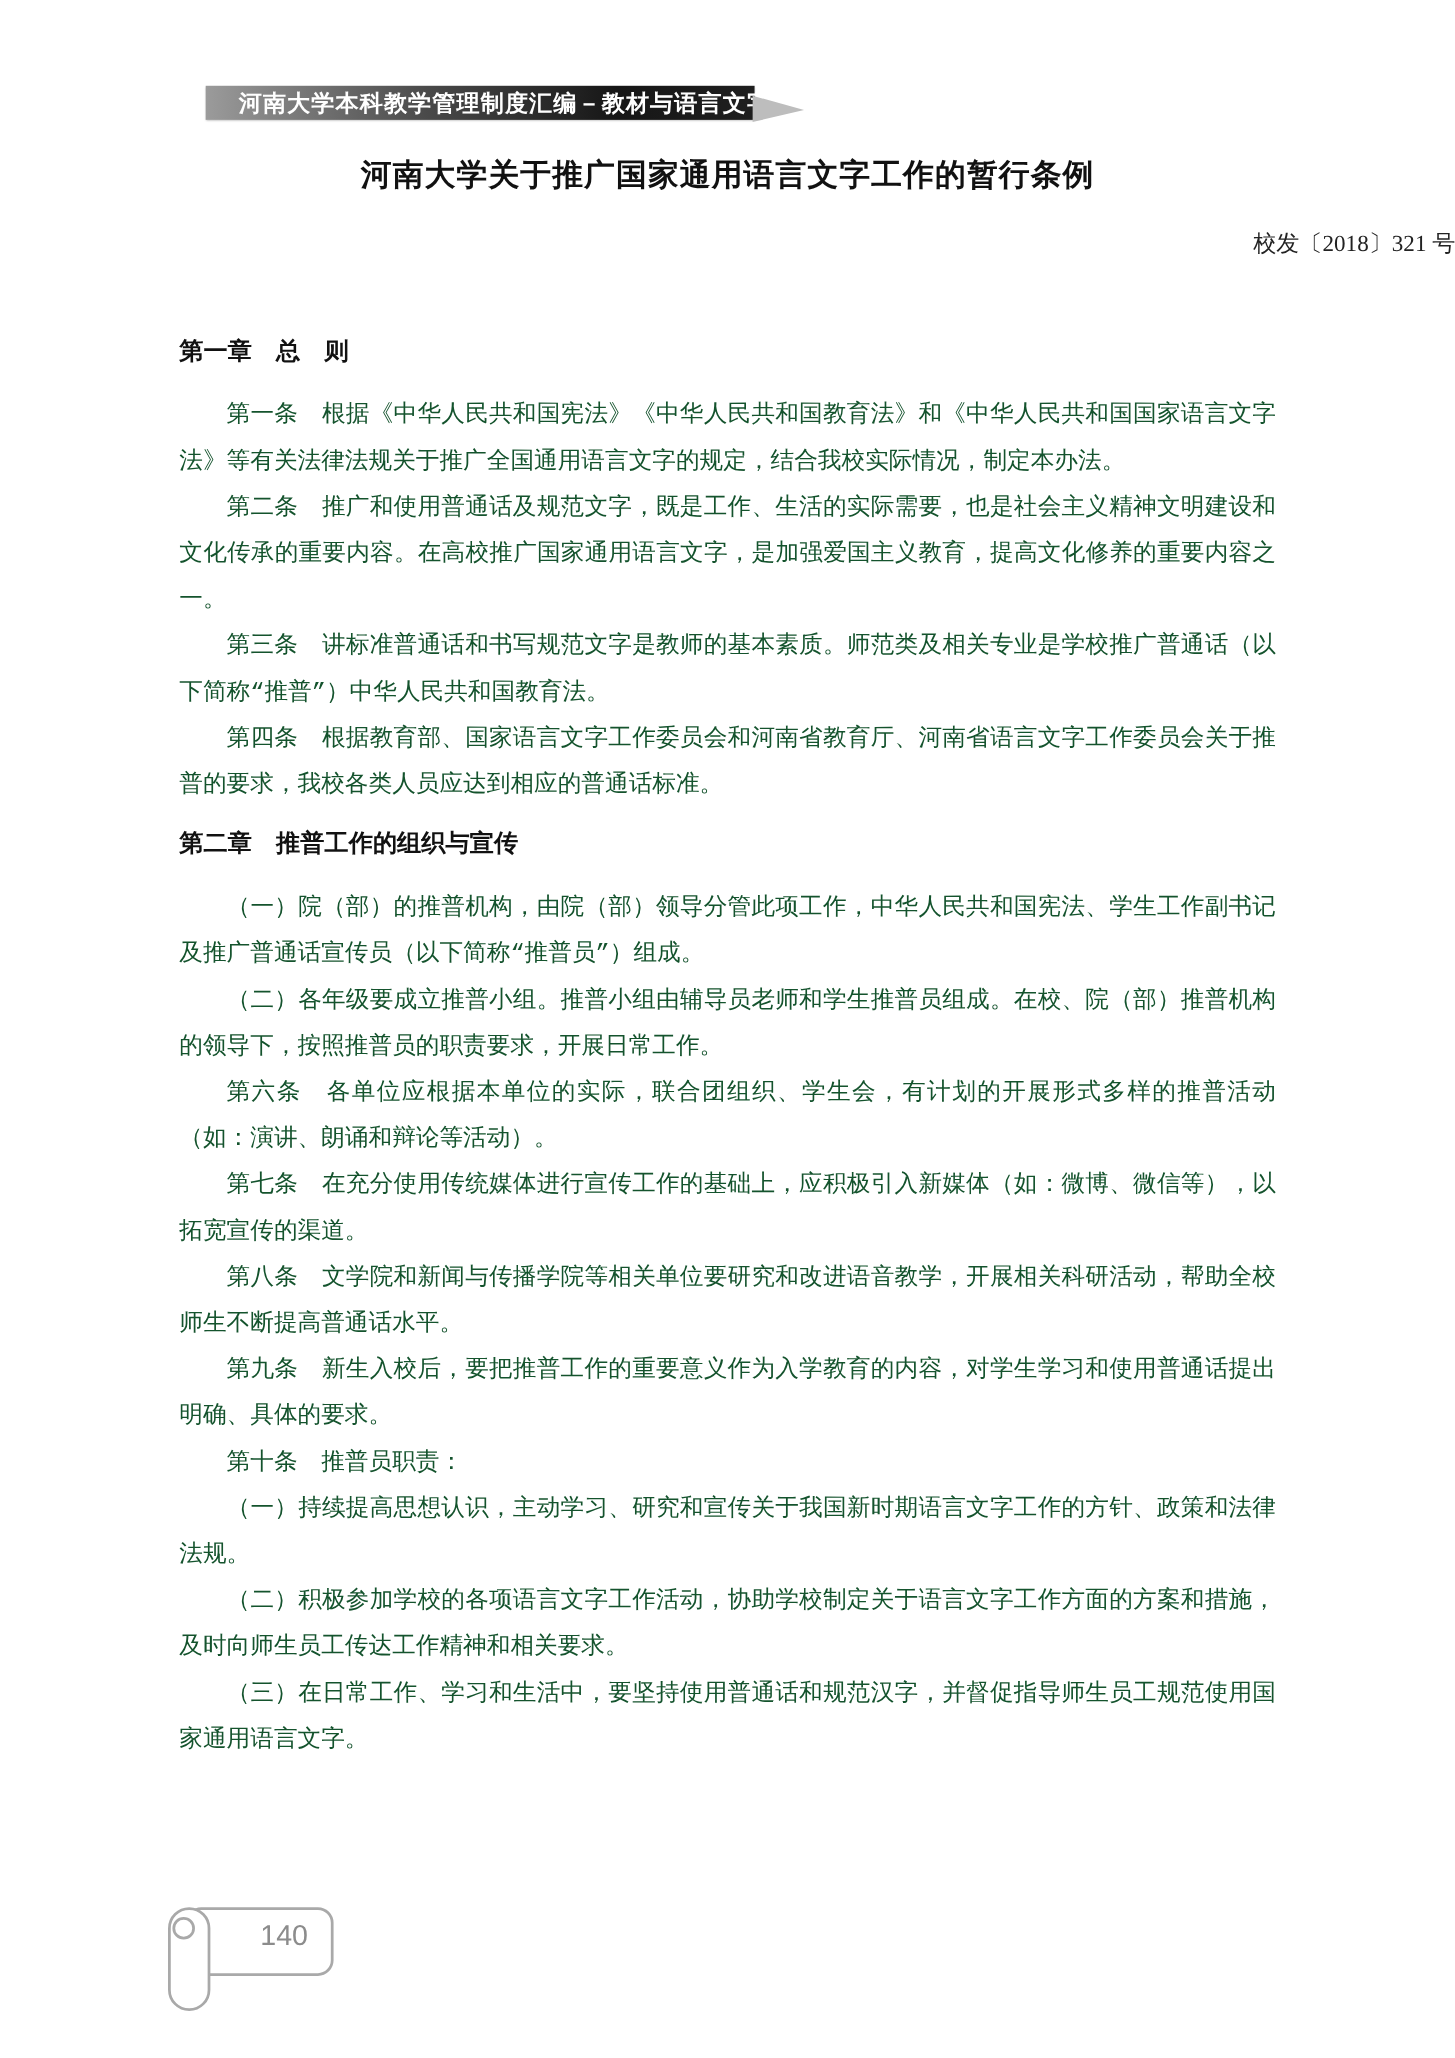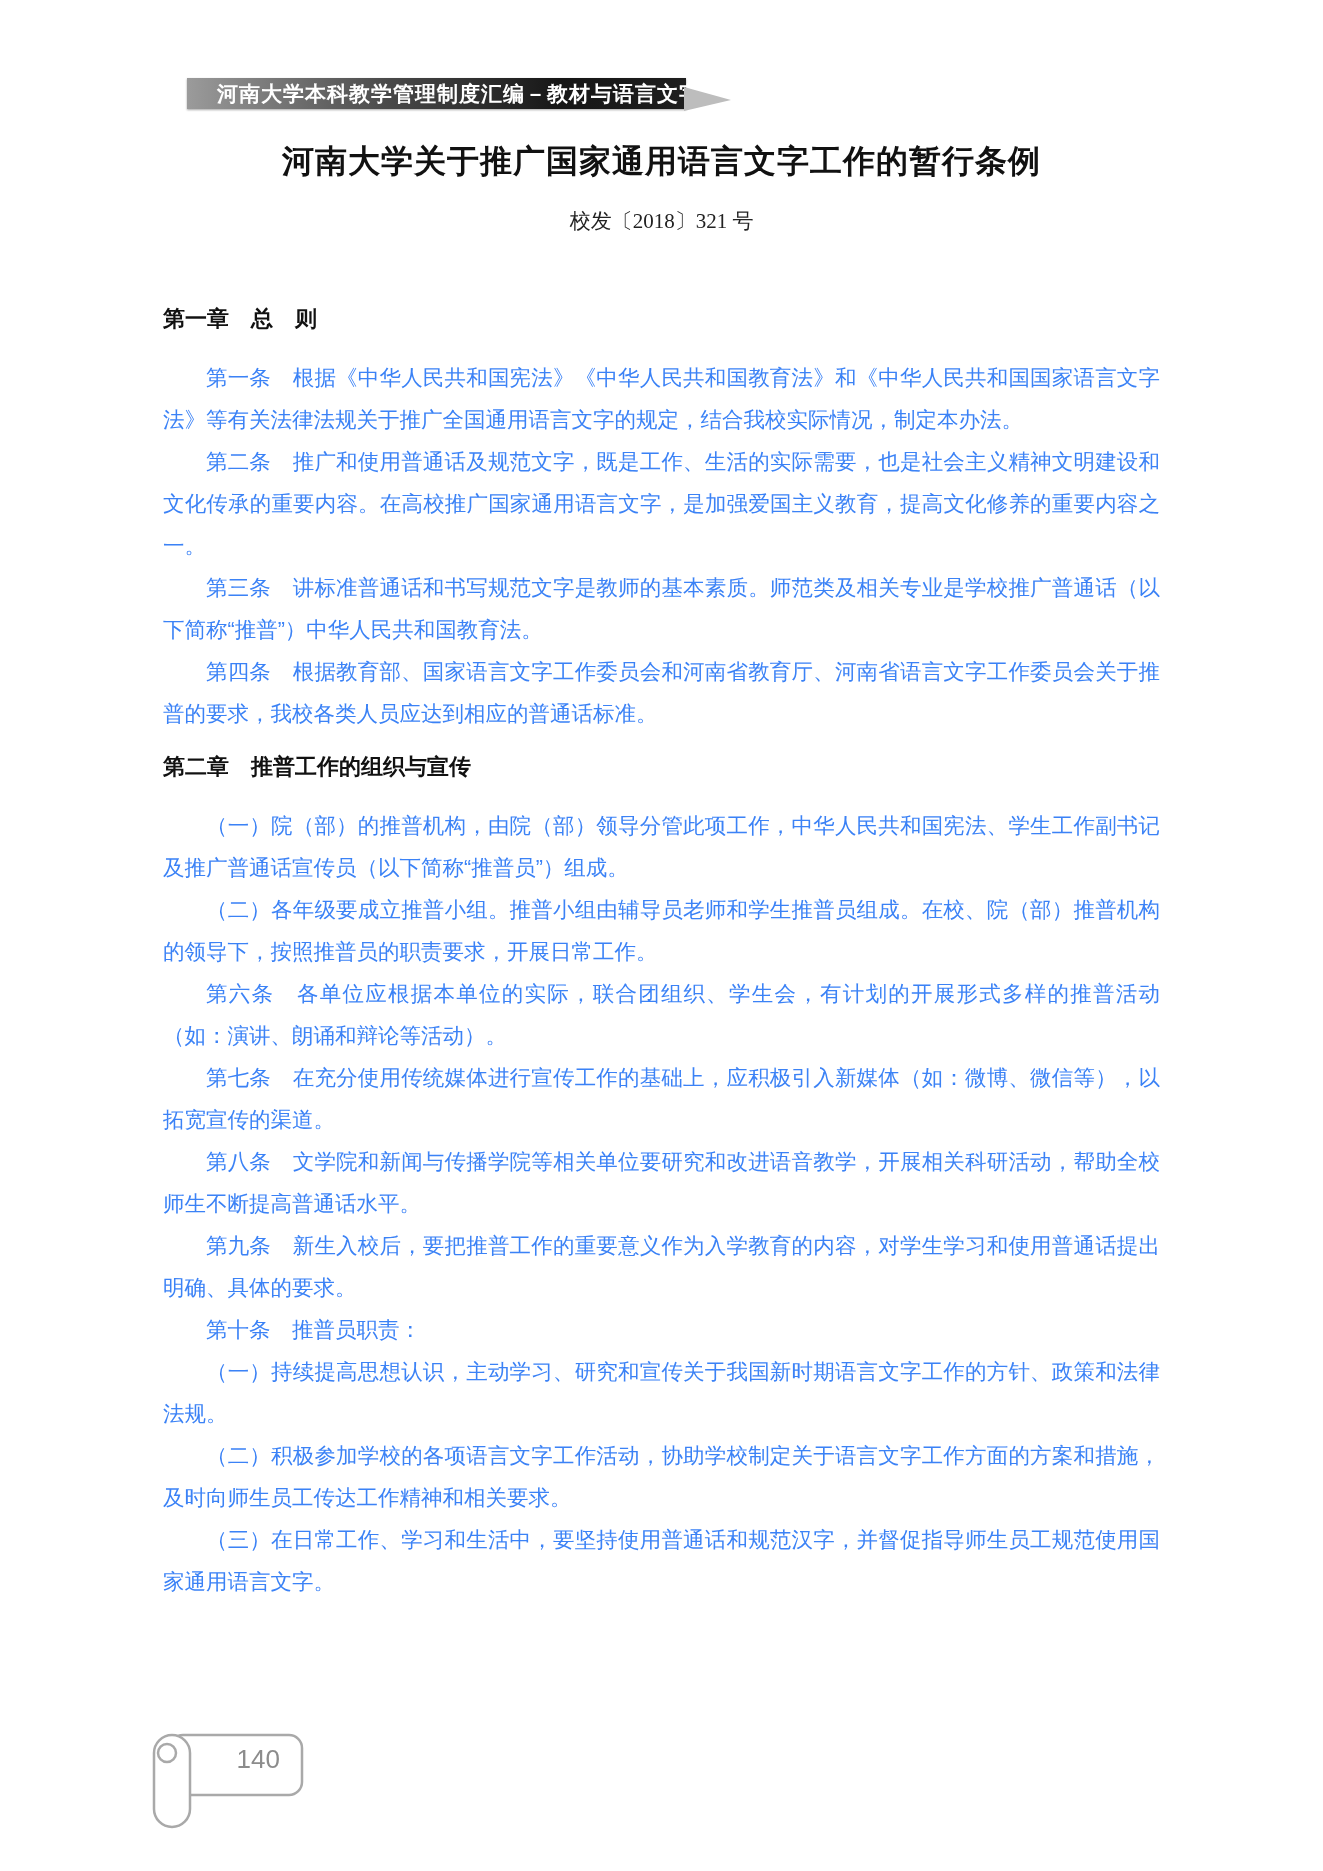--- a/index.html
+++ b/index.html
@@ -43,30 +43,30 @@
 
   
   .doc-title {
     position: absolute;
     left: 0;
     top: 140px;
     width: 100%;
     text-align: center;
     font-family: "Liberation Sans", sans-serif;
     font-weight: bold;
-    font-size: 32px;
+    font-size: 28px;
     letter-spacing: 1px;
     color: #111;
   }
   .doc-number {
     position: absolute;
     left: 0;
     top: 207px;
     width: 100%;
-    text-align: center;
+    text-align: right;
     font-family: "Liberation Serif", serif;
     font-size: 21px;
     color: #222;
   }
 
   
   .doc-body {
     position: absolute;
     left: 163px;
     top: 287px;
@@ -75,26 +75,26 @@
   .chapter-heading {
     text-align: left;
     font-family: "Liberation Sans", sans-serif;
     font-weight: bold;
     font-size: 22px;
     color: #111;
     margin: 14px 0 20px 0;
     line-height: 36px;
   }
   .body-para {
-    font-family: Liberation Sans, sans-serif;
+    font-family: Liberation Mono, monospace;
     font-size: 21.5px;
     line-height: 42px;
     text-align: justify;
     text-indent: 2em;
-    color: #3b82f6;
+    color: #14532d;
     margin: 0;
   }
 
   
   .page-scroll {
     position: absolute;
     left: 140px;
     top: 1733px;
     width: 170px;
     height: 96px;

